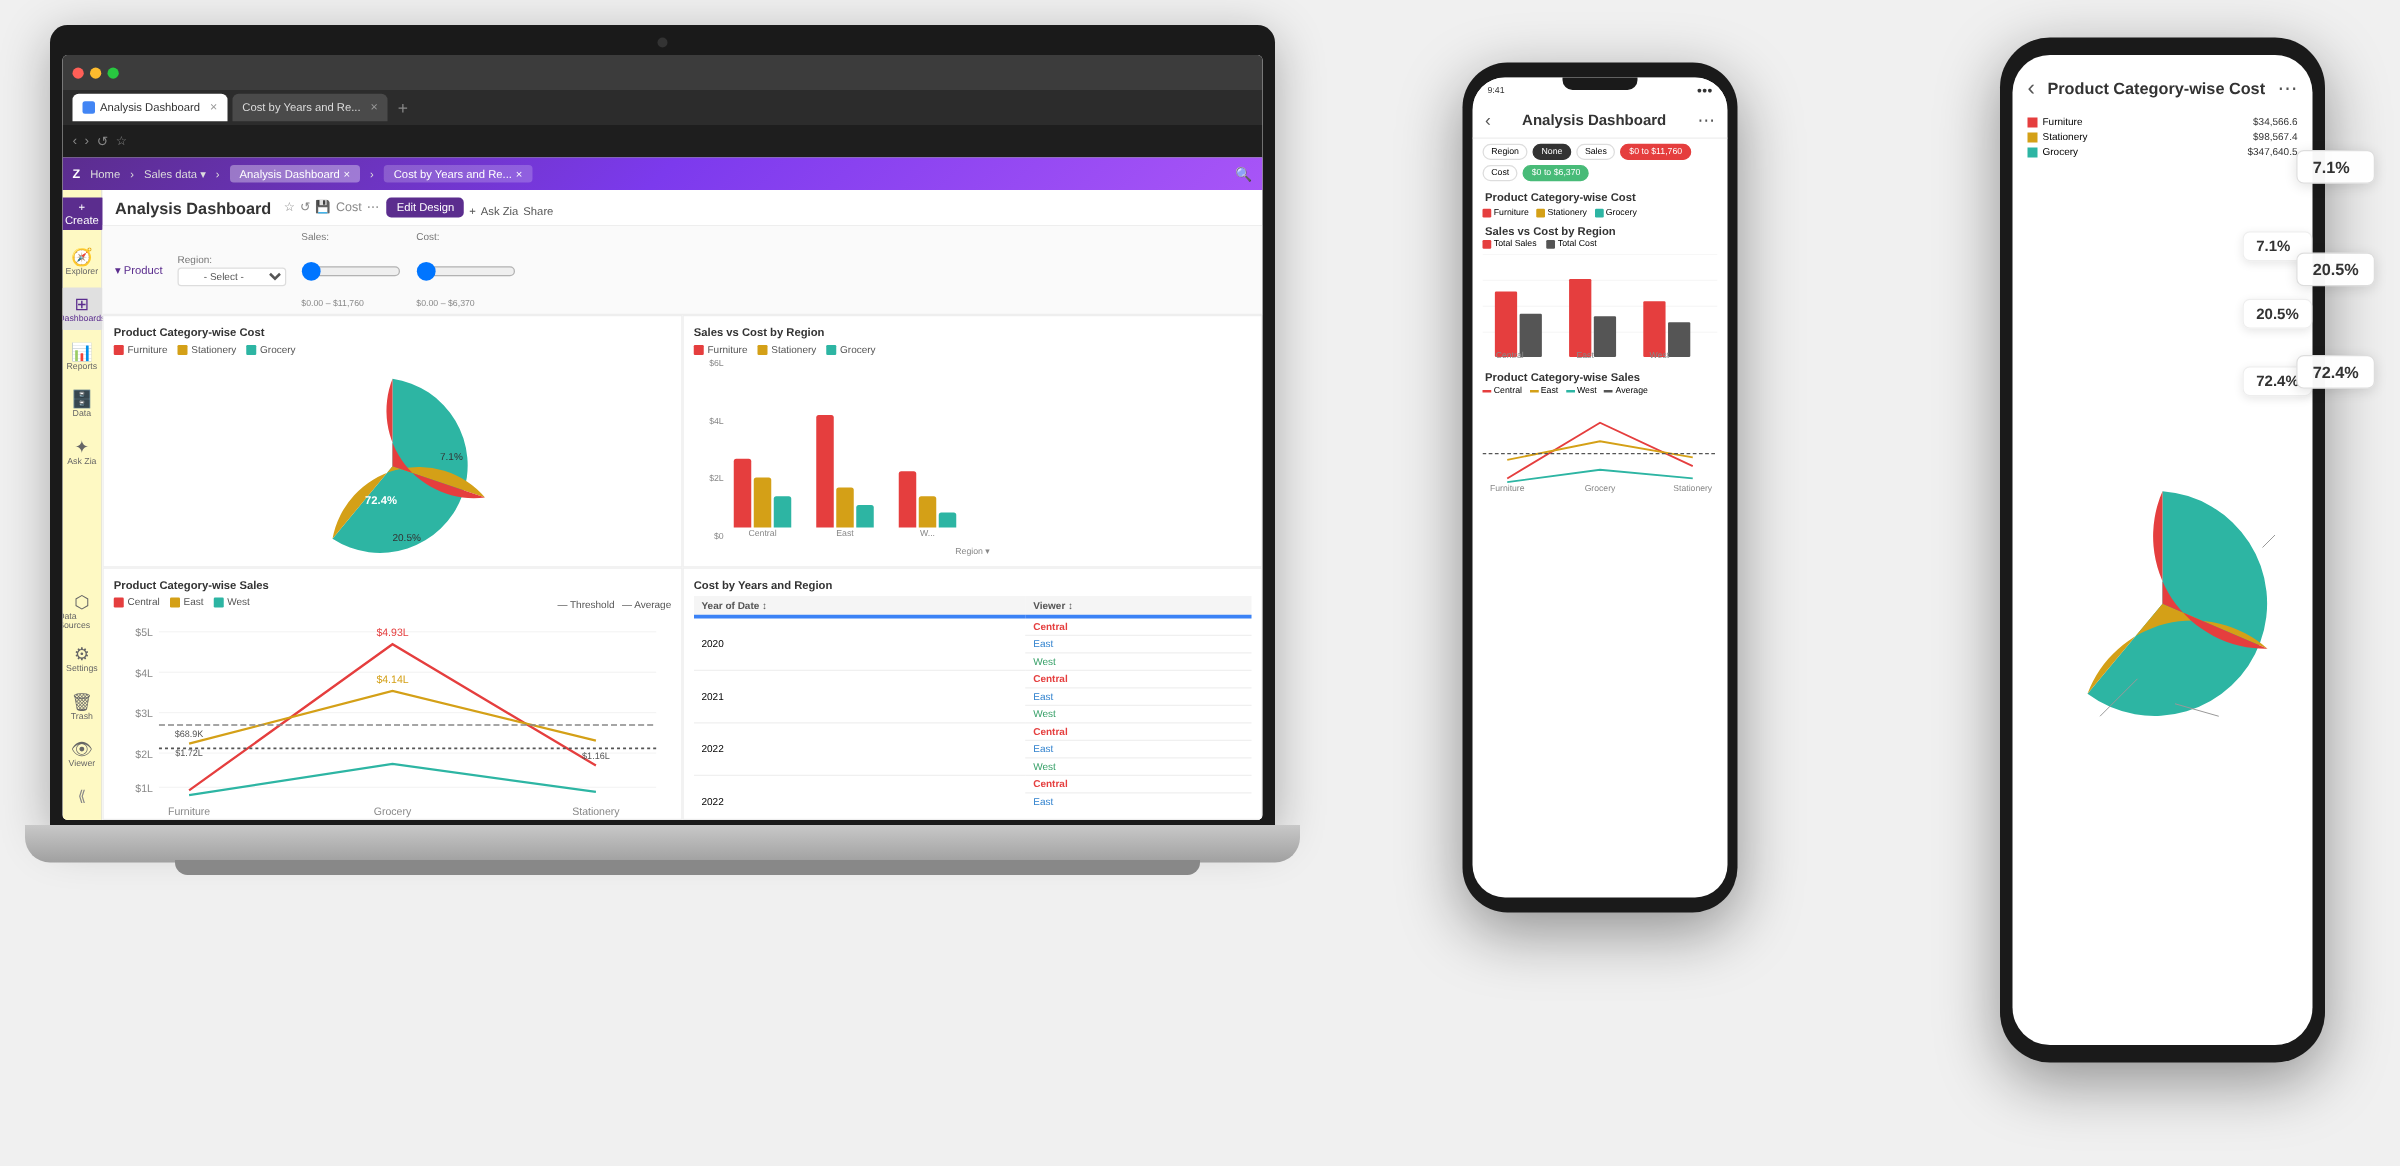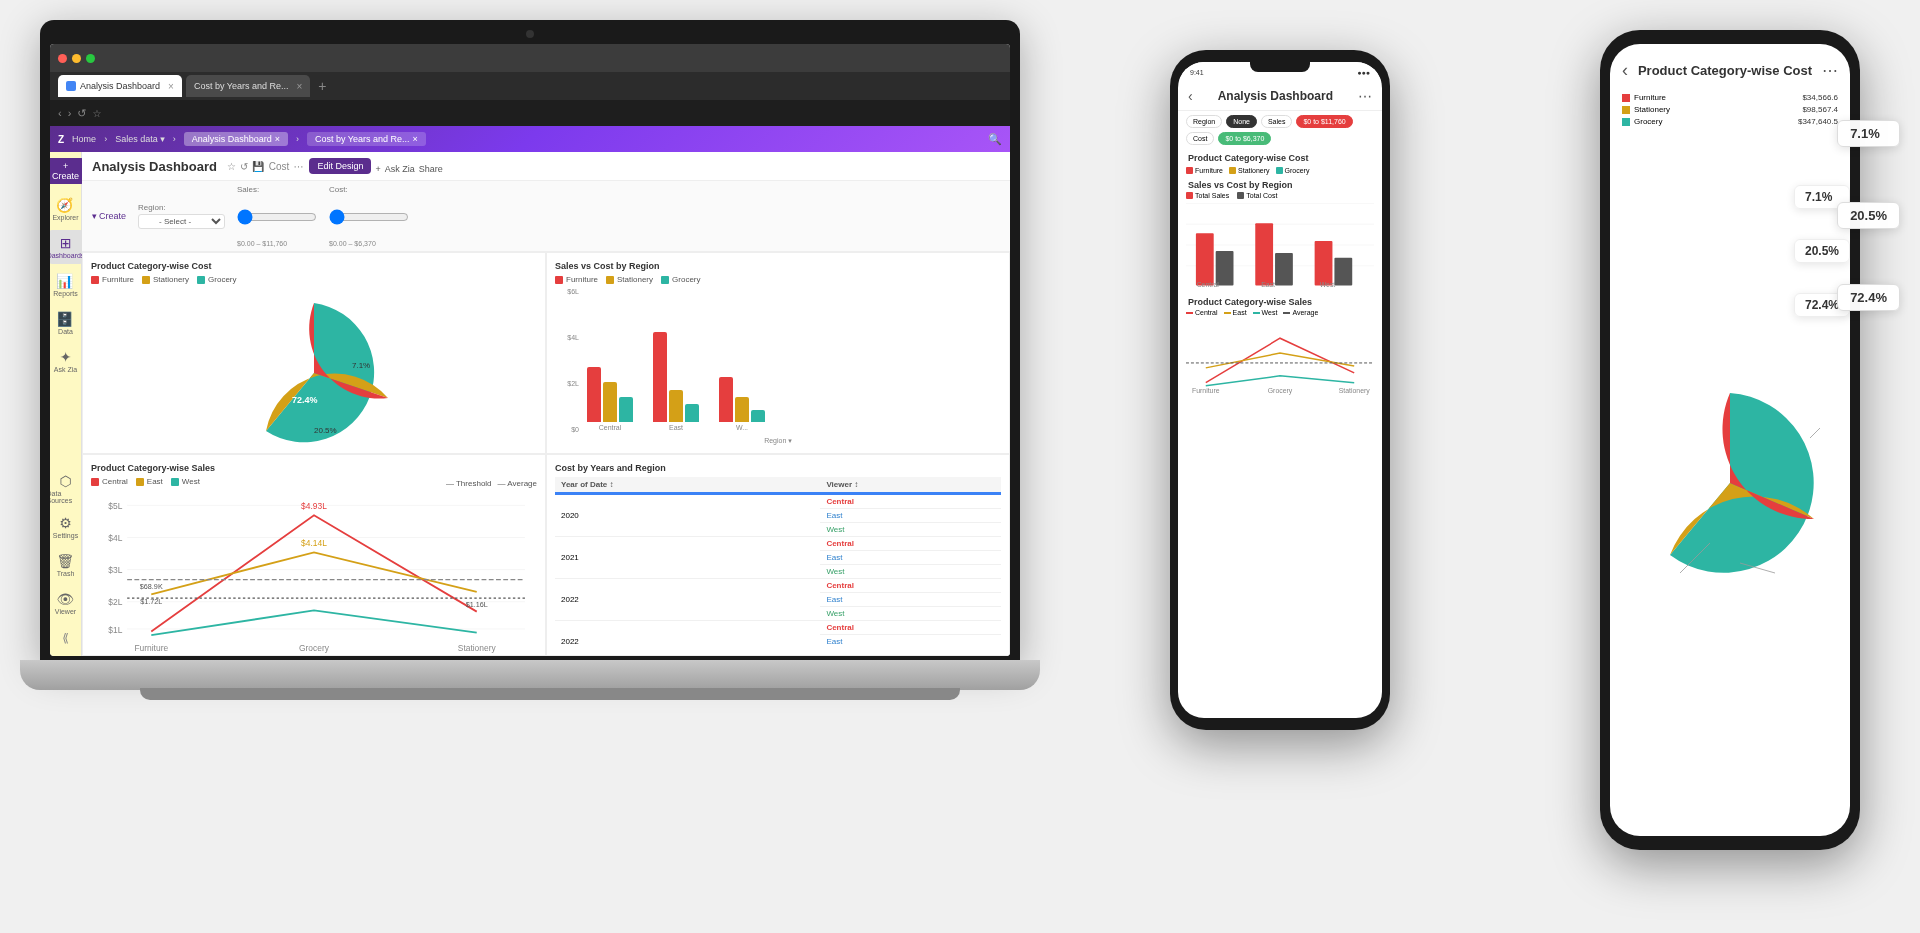--- a/index.html
+++ b/index.html
@@ -499,21 +499,21 @@
               </div>
               <div class="header-action-btns">
                 <button class="edit-design-btn">Edit Design</button>
                 <button class="header-btn">+</button>
                 <button class="header-btn">Ask Zia</button>
                 <button class="header-btn">Share</button>
               </div>
             </div>
 
             <div class="filter-bar">
-              <span style="color:#5b2d8e;font-size:9px;cursor:pointer;">▾ Create</span>
+              <span style="color:#5b2d8e;font-size:9px;cursor:pointer;">▾ Product</span>
               <div class="filter-group">
                 <span class="filter-label">Region:</span>
                 <select class="filter-select">
                   <option>- Select -</option>
                 </select>
               </div>
               <div class="filter-slider-wrap">
                 <span class="filter-label">Sales:</span>
                 <input type="range" min="0" max="100" value="0" style="width: 80px;">
                 <div class="filter-range">

